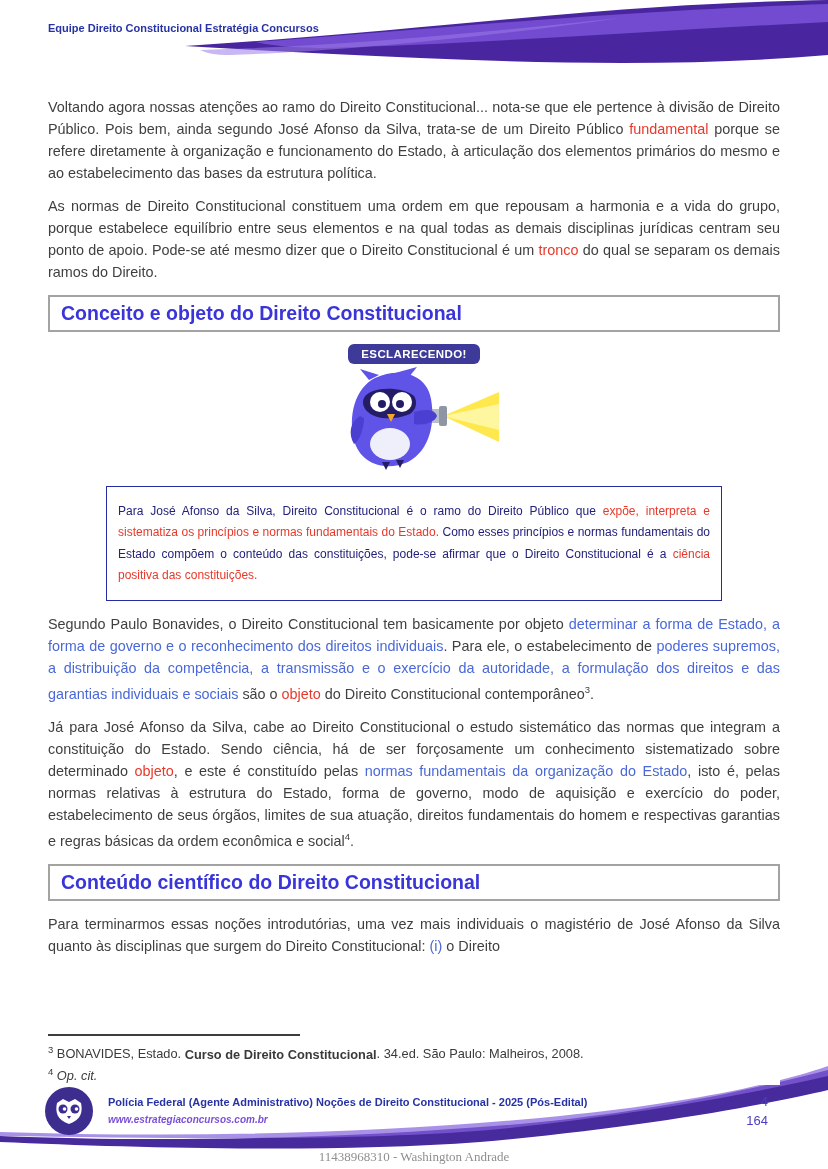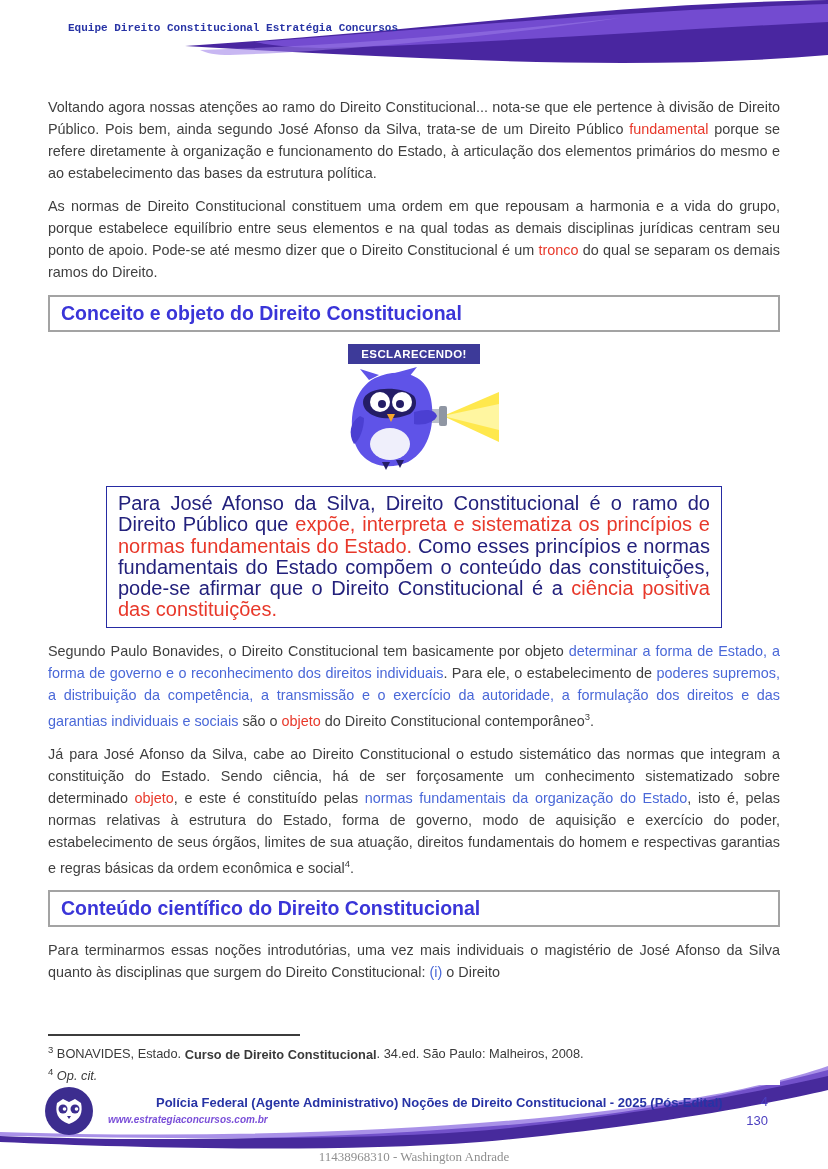--- a/index.html
+++ b/index.html
@@ -5,51 +5,51 @@
   * { margin:0; padding:0; box-sizing:border-box; }
   html,body { background:#ffffff; }
   body { font-family:"Liberation Sans","DejaVu Sans",sans-serif; }
 
   .page { position:relative; width:828px; height:1169px; background:#fff; margin:0 auto; overflow:hidden; }
 
   
   .top-wave { position:absolute; top:0; left:0; z-index:1; pointer-events:none; }
   .bottom-wave { position:absolute; bottom:14px; left:0; z-index:1; pointer-events:none; }
 
-  .header { position:absolute; top:21px; left:68px; z-index:2;font-family:Liberation Mono, monospace; }
+  .header { position:absolute; top:21px; left:48px; z-index:2; }
   .header .hline { font-size:11px; font-weight:700; color:#2733a5; line-height:15px; }
 
   .main { position:absolute; top:96px; left:48px; width:732px; bottom:84px; overflow:hidden; z-index:2; }
 
   .body-p { font-size:14.4px; line-height:22px; color:#3f3f3f; text-align:justify; margin-bottom:11px; }
   .red  { color:#e8382a; }
   .blue { color:#4a68d8; }
   .bold { font-weight:700;margin-top:40px; }
   .italic { font-style:italic; }
   sup { font-size:9.5px; }
 
   .section-box { border:2px solid #a3a3a3; color:#3a35d8; font-weight:700; font-size:19.5px;
                  padding:5px 11px; margin:12px 0 12px; background:#fff; }
 
   .badge-row { text-align:center; margin:2px 0 2px; }
   .badge { display:inline-block; background:#3d3a99; color:#ffffff; font-size:11.5px; font-weight:700;
-           letter-spacing:.4px; padding:4px 13px; border-radius:0; }
+           letter-spacing:.4px; padding:4px 13px; border-radius:6px; }
 
   .owl-row { text-align:center; margin:0 0 4px; }
 
-  .quote-box { border:1.5px solid #262ba3; margin:0 58px 12px; padding:6px 11px;
-               font-size:20px; line-height:21.3px; color:#23217c; text-align:justify; background:#fff; }
+  .quote-box { border:1.5px solid #262ba3; margin:0 58px 12px; padding:14px 11px;
+               font-size:12px; line-height:21.3px; color:#23217c; text-align:justify; background:#fff; }
 
   .footnotes { position:absolute; left:0; right:0; bottom:0; background:#fff; padding-top:6px; }
   .footnote-rule { width:252px; border-top:2px solid #3c3c3c; margin:0 0 5px; }
   .footnote { font-size:12.8px; line-height:17.5px; color:#3a3a3a; }
 
   .footer { position:absolute; left:44px; right:48px; top:1086px; display:flex; align-items:center; z-index:3; }
   .footer-text { margin-left:14px; }
-  .footer-course { font-size:13px; font-weight:700; color:#2733a5; line-height:17px;margin-left:48px; }
+  .footer-course { font-size:11px; font-weight:700; color:#2733a5; line-height:17px; }
   .footer-url { font-size:10px; font-weight:700; font-style:italic; color:#7a4fd8; line-height:17px; }
   .footer-pages { margin-left:auto; text-align:right; font-size:13px; color:#4b3fc0; line-height:19px; padding-right:12px; }
 
   .watermark { position:absolute; bottom:4px; width:100%; text-align:center; font-size:13px; color:#8f8f8f; z-index:3;font-family:Liberation Serif, serif; }
 </style>
 </head>
 <body>
 
 <div class="page">
 
@@ -141,19 +141,19 @@
       <circle cx="20.5" cy="23" r="1.8" fill="#ffffff"></circle>
       <circle cx="32.5" cy="23" r="1.8" fill="#ffffff"></circle>
       <path d="M23,30 L27,30 L25,33 Z" fill="#3c2d8f"></path>
     </svg>
     <div class="footer-text">
       <div class="footer-course">Polícia Federal (Agente Administrativo) Noções de Direito Constitucional - 2025 (Pós-Edital)</div>
       <div class="footer-url">www.estrategiaconcursos.com.br</div>
     </div>
     <div class="footer-pages">
       <div>4</div>
-      <div>130</div>
+      <div>164</div>
     </div>
   </footer>
 
   <div class="watermark">11438968310 - Washington Andrade</div>
 
 </div>
 
 </body></html>

